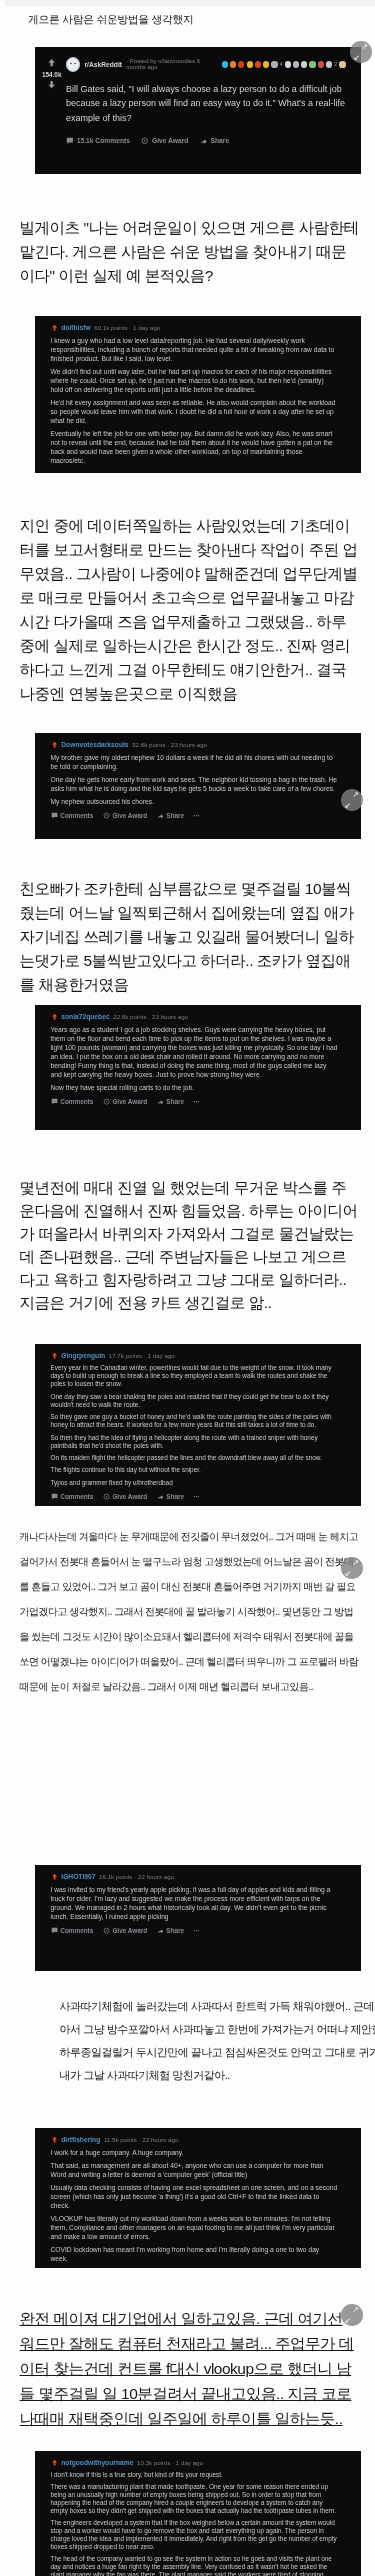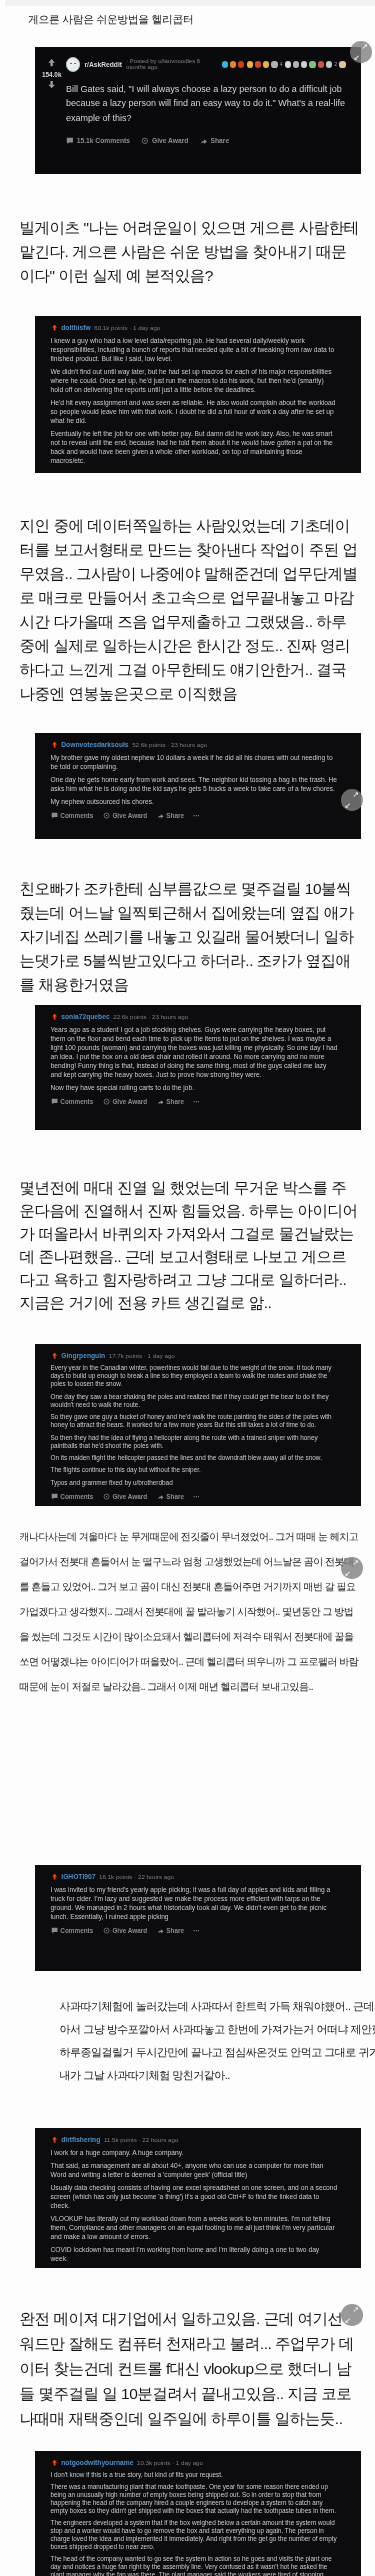--- a/index.html
+++ b/index.html
@@ -54,21 +54,21 @@
           color:#ffffff;}
   .expand .a1{position:absolute;right:3.6px;top:1px;font-size:7.7px;}
   .expand .a2{position:absolute;left:3.6px;bottom:1px;font-size:7.7px;}
 </style>
 </head>
 <body>
 
 <div id="page">
   <div class="topstrip"></div>
 
-  <div class="page-title">게으른 사람은 쉬운방법을 헬리콥터</div>
+  <div class="page-title">게으른 사람은 쉬운방법을 생각했지</div>
 
   <section id="op-post">
     <div class="vote-col">
       <span>
         <svg viewBox="0 0 20 20">
             <path d="M10 2l7 8h-4.5v8h-5v-8H3z"></path>
           </svg></span>
       <span class="vote-count">154.0k</span>
       <span>
         <svg viewBox="0 0 20 20">
@@ -335,24 +335,24 @@
           <p style="font-size: 6.4px; line-height: 8px;">I don't know if this is a true story, but kind of fits your request.</p>
           <p style="font-size: 6.4px; line-height: 8px;">There was a manufacturing plant that made toothpaste. One year for some reason there ended up being an unusually high number of empty boxes being shipped out. So in order to stop that from happening the head of the company hired a couple engineers to develope a system to catch any empty boxes so they didn't get shipped with the boxes that actually had the toothpaste tubes in them.</p>
           <p style="font-size: 6.4px; line-height: 8px;">The engineers developed a system that if the box weighed below a certain amount the system would stop and a worker would have to go remove the box and start everything up again. The person in charge loved the idea and implemented it immediately. And right from the get go the number of empty boxes shipped dropped to near zero.</p>
           <p style="font-size: 6.4px; line-height: 8px;">The head of the company wanted to go see the system in action so he goes and visits the plant one day and notices a huge fan right by the assembly line. Very confused as it wasn't hot he asked the plant manager why the fan was there. The plant manager said the workers were tired of stopping what they were doing to remove an empty box so they just hooked up a fan to blow the empty boxes off the scale before the system recognized it was empty and shut everything off.</p>
         </div>
 
   </section>
       <div class="korean" style="top: 216px; font-size: 15.5px; line-height: 24px;">빌게이츠 "나는 어려운일이 있으면 게으른 사람한테 맡긴다. 게으른 사람은 쉬운 방법을 찾아내기 때문이다" 이런 실제 예 본적있음?</div>
       <div class="korean" style="top: 514px; font-size: 15.5px; line-height: 24px;">지인 중에 데이터쪽일하는 사람있었는데 기초데이터를 보고서형태로 만드는 찾아낸다 작업이 주된 업무였음.. 그사람이 나중에야 말해준건데 업무단계별로 매크로 만들어서 초고속으로 업무끝내놓고 마감시간 다가올때 즈음 업무제출하고 그랬댔음.. 하루중에 실제로 일하는시간은 한시간 정도.. 진짜 영리하다고 느낀게 그걸 아무한테도 얘기안한거.. 결국 나중엔 연봉높은곳으로 이직했음</div>
       <div class="korean" style="top: 877px; font-size: 15.5px; line-height: 24px;">친오빠가 조카한테 심부름값으로 몇주걸릴 10불씩줬는데 어느날 일찍퇴근해서 집에왔는데 옆집 애가 자기네집 쓰레기를 내놓고 있길래 물어봤더니 일하는댓가로 5불씩받고있다고 하더라.. 조카가 옆집애를 채용한거였음</div>
-      <div class="korean" style="top: 1176px; font-size: 15.5px; line-height: 23px;">몇년전에 매대 진열 일 했었는데 무거운 박스를 주운다음에 진열해서 진짜 힘들었음. 하루는 아이디어가 떠올라서 바퀴의자 가져와서 그걸로 물건날랐는데 존나편했음.. 근데 보고서형태로 나보고 게으르다고 욕하고 힘자랑하려고 그냥 그대로 일하더라.. 지금은 거기에 전용 카트 생긴걸로 앎..</div>
+      <div class="korean" style="top: 1176px; font-size: 15.5px; line-height: 23px;">몇년전에 매대 진열 일 했었는데 무거운 박스를 주운다음에 진열해서 진짜 힘들었음. 하루는 아이디어가 떠올라서 바퀴의자 가져와서 그걸로 물건날랐는데 존나편했음.. 근데 주변남자들은 나보고 게으르다고 욕하고 힘자랑하려고 그냥 그대로 일하더라.. 지금은 거기에 전용 카트 생긴걸로 앎..</div>
       <div class="korean" style="top: 1524px; font-size: 10px; line-height: 25px;">캐나다사는데 겨울마다 눈 무게때문에 전깃줄이 무너졌었어.. 그거 때매 눈 헤치고 걸어가서 전봇대 흔들어서 눈 떨구느라 엄청 고생했었는데 어느날은 곰이 전봇대를 흔들고 있었어.. 그거 보고 곰이 대신 전봇대 흔들어주면 거기까지 매번 갈 필요가업겠다고 생각했지.. 그래서 전봇대에 꿀 발라놓기 시작했어.. 몇년동안 그 방법을 썼는데 그것도 시간이 많이소요돼서 헬리콥터에 저격수 태워서 전봇대에 꿀을 쏘면 어떻겠냐는 아이디어가 떠올랐어.. 근데 헬리콥터 띄우니까 그 프로펠러 바람때문에 눈이 저절로 날라갔음.. 그래서 이제 매년 헬리콥터 보내고있음..</div>
       <div class="korean" style="top: 1995px; font-size: 11px; line-height: 23px; margin-left: 40px;">사과따기체험에 놀러갔는데 사과따서 한트럭 가득 채워야했어.. 근데 귀찮아서 그냥 방수포깔아서 사과따놓고 한번에 가져가는거 어떠냐 제안했음.. 하루종일걸릴거 두시간만에 끝나고 점심싸온것도 안먹고 그대로 귀가함.. 내가 그날 사과따기체험 망친거같아..</div>
-      <div class="korean" style="top: 2306px; font-size: 15.5px; line-height: 25px;">완전 메이져 대기업에서 일하고있음. 근데 여기선 워드만 잘해도 컴퓨터 천재라고 불려... 주업무가 데이터 찾는건데 컨트롤 f대신 vlookup으로 했더니 남들 몇주걸릴 일 10분걸려서 끝내고있음.. 지금 코로나때매 재택중인데 일주일에 하루이틀 일하는듯..</div>
+      <div class="korean" style="top: 2306px; font-size: 15.5px; line-height: 25px; text-decoration: underline;">완전 메이져 대기업에서 일하고있음. 근데 여기선 워드만 잘해도 컴퓨터 천재라고 불려... 주업무가 데이터 찾는건데 컨트롤 f대신 vlookup으로 했더니 남들 몇주걸릴 일 10분걸려서 끝내고있음.. 지금 코로나때매 재택중인데 일주일에 하루이틀 일하는듯..</div>
       <div class="expand" style="top: 41px; left: 350px;">
     <span class="a1">↗</span>
     <span class="a2">↙</span>
   </div>
       <div class="expand" style="top: 789px; left: 341px;">
     <span class="a1">↗</span>
     <span class="a2">↙</span>
   </div>
       <div class="expand" style="top: 1557px; left: 341px;">
     <span class="a1">↗</span>

